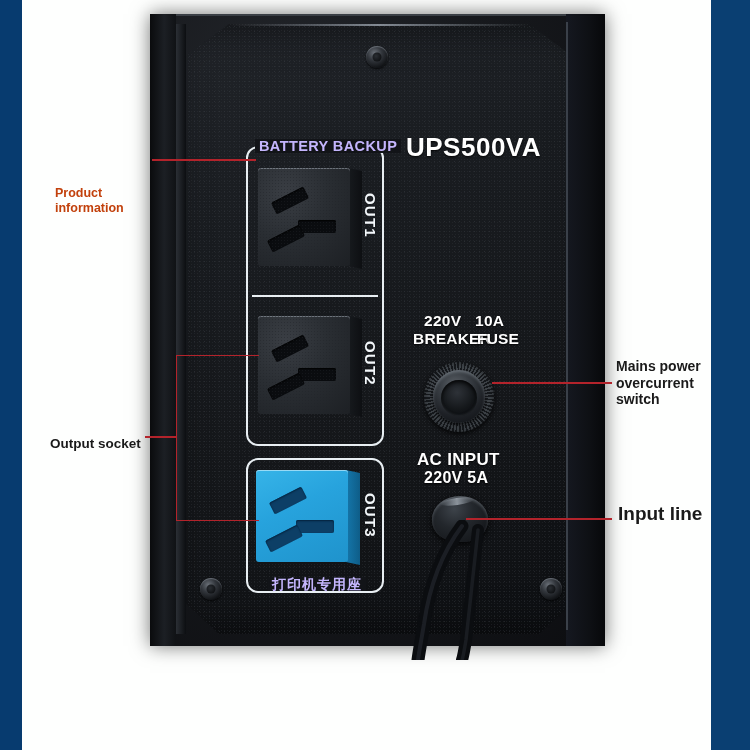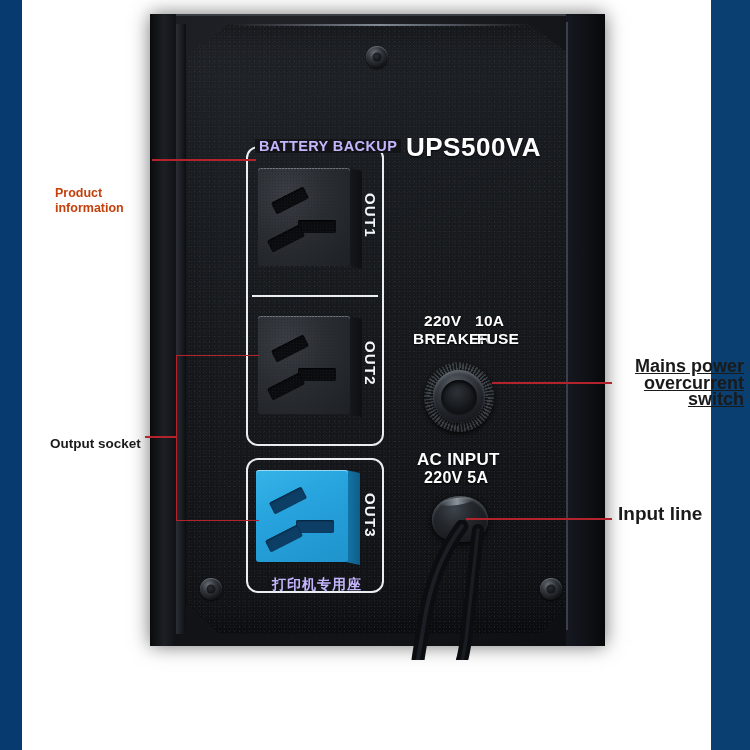--- a/index.html
+++ b/index.html
@@ -206,21 +206,21 @@
     pointer-events:none;
   }
 
   
   .ann-text{
     position:absolute;color:#1a1a1a;font-weight:bold;
     font-family:"Liberation Sans", sans-serif;white-space:pre-line;
   }
   .ann-prodinfo{left:55px;top:146px;font-size:12.5px;line-height:15px;font-weight:bold;color:#c2410c;margin-top:40px;}
   .ann-outsock{left:50px;top:436px;font-size:13.5px;line-height:16px;}
-  .ann-mains{left:616px;top:358px;font-size:18px;line-height:16.5px;text-align:right;width:128px;text-decoration:underline;}
+  .ann-mains{left:616px;top:358px;font-size:14px;line-height:16.5px;text-align:left;width:128px;}
   .ann-input{left:618px;top:503px;font-size:19px;line-height:22px;}
 
   .redline{position:absolute;background:#b3232b;height:1.6px;}
 
   
   .bracket{position:absolute;border:1.6px solid #b3232b;border-right:none;}
 
   
   .panel-text{
     position:absolute;color:#ffffff;font-weight:bold;

